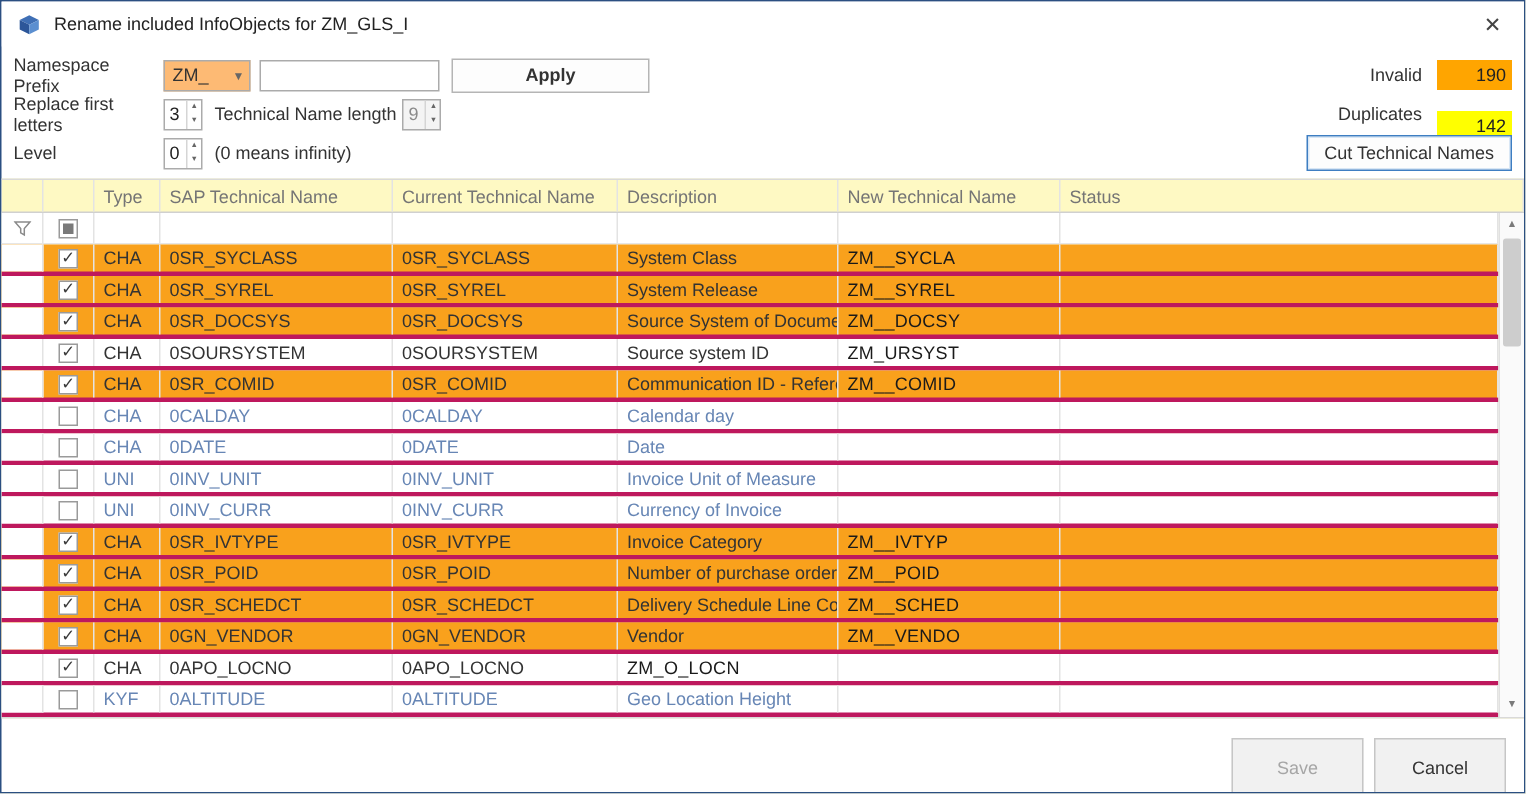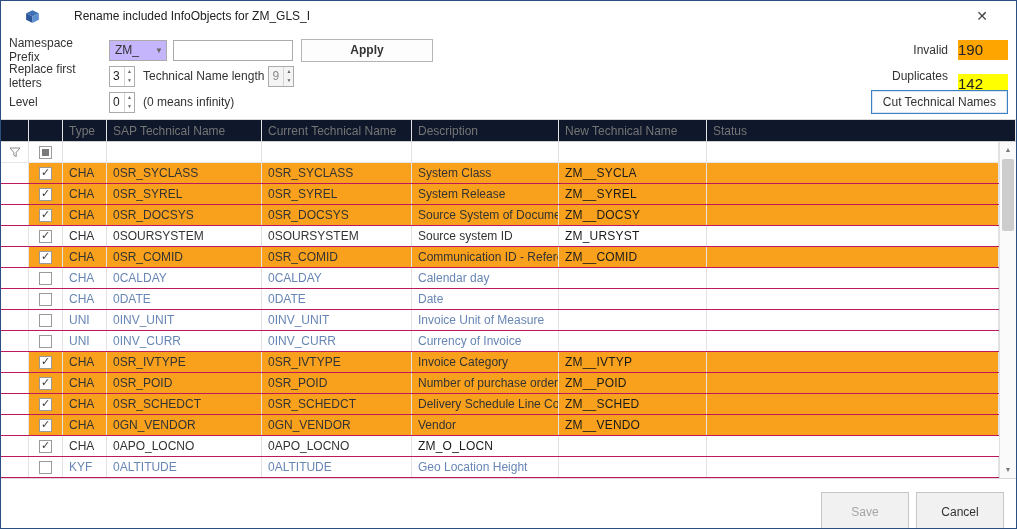--- a/index.html
+++ b/index.html
@@ -5,60 +5,60 @@
   * { margin:0; padding:0; box-sizing:border-box; }
   html,body { background:#e8e8e8; font-family:"Liberation Sans", sans-serif; }
   :root { --hl:#F9A11C; --invalid:#FFA500; --dup:#FFFF00; }
 
   .dialog {
     width:1017px; height:529px; background:#fff;
     border:1px solid #2B4F81; position:relative; overflow:hidden;
   }
 
   
-  .titlebar { height:30px; display:flex; align-items:center; padding:0 23px; background:#fff;gap:25px; }
+  .titlebar { height:30px; display:flex; align-items:center; padding:0 10px; background:#fff; }
   .titlebar .app-icon { width:17px; height:17px; margin-right:8px; display:inline-flex; }
   .title-text { font-size:12px; color:#222; }
   .close-btn { margin-left:auto; font-size:14px; color:#444; width:22px; text-align:center; cursor:pointer; }
 
   
   .form { padding:8px 8px 2px 8px; }
   .form-line { display:flex; align-items:center; height:22px; margin-bottom:4px; font-size:12px; color:#333; }
   .lbl-fixed { width:96px; margin-right:4px; }
-  .combo { width:58px; height:21px; border:1px solid #ABABAB; display:flex; align-items:center; padding-left:5px; font-size:12px; background:#c4b5fd; position:relative; }
+  .combo { width:58px; height:21px; border:1px solid #ABABAB; display:flex; align-items:center; padding-left:5px; font-size:12px; background:#fdba74; position:relative; }
   .combo .arrow { margin-left:auto; margin-right:3px; font-size:8px; color:#666; }
   .txt-input { width:120px; height:21px; border:1px solid #ABABAB; margin-left:6px; padding:0 4px; font-size:12px; font-family:"Liberation Sans",sans-serif; }
   .btn { height:23px; background:#FDFDFD; border:1px solid #B5B5B5; font-size:12px; color:#333; font-family:"Liberation Sans",sans-serif; cursor:pointer; }
   .btn-apply { width:132px; margin-left:8px;font-weight:bold; }
   .spin { width:26px; height:21px; border:1px solid #ABABAB; display:flex; background:#fff; }
   .spin input { width:14px; border:0; font-size:12px; padding-left:3px; font-family:"Liberation Sans",sans-serif; background:transparent; color:#222; }
   .spin .spin-btns { width:11px; border-left:1px solid #D5D5D5; display:flex; flex-direction:column; }
   .spin .spin-btns span { flex:1; font-size:5px; color:#666; text-align:center; line-height:9px; cursor:pointer; }
   .spin.disabled { background:#F4F4F4; }
   .spin.disabled input { color:#8a8a8a; }
   .mid-lbl { margin-left:8px; margin-right:4px; }
   .right-group { margin-left:auto; display:flex; align-items:center; }
-  .badge { width:50px; height:20px; line-height:20px; padding-right:4px; font-size:15px; color:#222; margin-left:10px; }
+  .badge { width:50px; height:20px; line-height:20px; text-align:right; padding-right:4px; font-size:12px; color:#222; margin-left:10px; }
   .badge.invalid { background:var(--invalid); }
   .badge.dup { background:var(--dup);margin-top:16px; }
   .btn-cut { border:1px solid #3E7EC2; box-shadow:inset 0 0 0 1px #D9E7F5; padding:0 11px; height:24px; }
 
   
-  .grid { border-top:1px solid #D9D9D9; border-bottom:1px solid #D9D9D9; height:360px; position:relative; background:#0f172a; }
+  .grid { border-top:1px solid #D9D9D9; border-bottom:1px solid #D9D9D9; height:360px; position:relative; background:#fef9c3; }
   .grid-header, .grid-row, .filter-row {
     display:grid;
     grid-template-columns:28px 34px 44px 155px 150px 147px 148px 1fr;
     align-items:stretch;
   }
   .grid-header { height:22px; font-size:12px; color:#757575; border-bottom:1px solid #D0D0D0; }
   .grid-header .hcell { border-right:1px solid #E3E3E3; display:flex; align-items:center; padding-left:6px; overflow:hidden; white-space:nowrap; }
   .filter-row { height:21px; width:calc(100% - 17px); border-bottom:1px solid #E6E6E6; background:#fff; }
   .filter-row .cell { border-right:1px solid #E3E3E3; display:flex; align-items:center; justify-content:center; }
   .rows-wrap { width:calc(100% - 17px); }
-  .grid-row { height:21px; border-bottom:1px solid #be185d; font-size:12px; color:#333; background:#fff; }
+  .grid-row { height:21px; border-bottom:3px solid #be185d; font-size:12px; color:#333; background:#fff; }
   .grid-row.hl { background:var(--hl); }
   .grid-row.muted .cell-text { color:#6786B5; }
   .grid-row .cell { border-right:1px solid #E3E3E3; display:flex; align-items:center; padding-left:6px; overflow:hidden; white-space:nowrap; }
   .grid-row .cell-ind { background:#fff; padding:0; }
   .grid-row .cell-check { justify-content:center; padding:0; }
   .cell-new { font-weight:normal; color:#1a1a1a; letter-spacing:0.2px; }
   .checkbox { width:13px; height:13px; border:1px solid #9a9a9a; background:#fff; display:inline-flex; align-items:center; justify-content:center; font-size:11px; color:#3a3a3a; }
   .checkbox.checked::after { content:"✓"; margin-top:-1px; }
   .checkbox.indet::after { content:""; width:7px; height:7px; background:#7a7a7a; }
 

